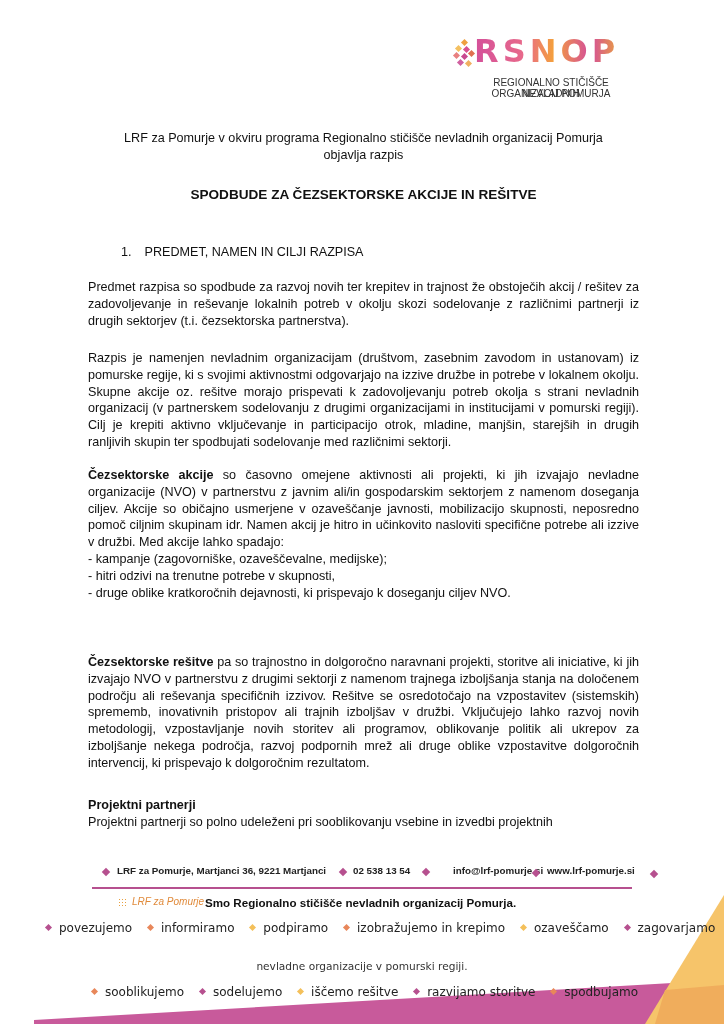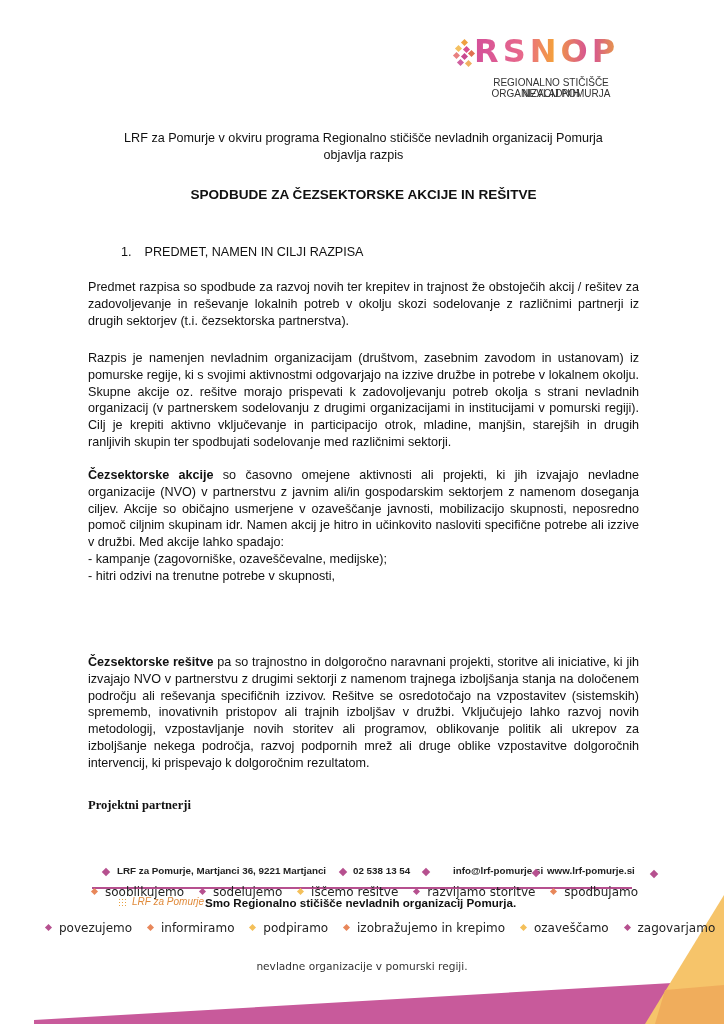--- a/index.html
+++ b/index.html
@@ -20,37 +20,37 @@
   .center { text-align: center; }
   .intro { top: 130px; }
   .title { top: 187px; font-weight: bold; font-size: 13.6px; text-align: center; }
   .section-h { top: 244px; left: 121px; font-weight: normal; font-size: 12.6px; }
   .section-h .num { display: inline-block; width: 20px; }
   .p { text-align: justify; text-align-last: left; }
   .p1 { top: 279px; }
   .p2 { top: 350px; }
   .p3 { top: 467px; }
   .p4 { top: 654px; }
-  .p5 { top: 797px; font-family: Liberation Serif, serif; }
+  .p5 { top: 797px; }
   .b { font-weight: bold; }
   .list-item { display: block; }
 
   .footer-contact { position: absolute; left: 100px; top: 865px; width: 540px; height: 14px; font-size: 9.8px; font-weight: bold; color: #222; white-space: nowrap; }
   .footer-contact span { position: absolute; top: 0; }
   .diamond { display: inline-block; width: 6px; height: 6px; transform: rotate(45deg); position: absolute; }
   .footer-line { position: absolute; left: 92px; top: 887px; width: 540px; height: 2px; background: #b6508f; }
 
   .lrf-logo { position: absolute; left: 118px; top: 896px; font-size: 10px; color: #e08a3a; font-style: italic; }
   .lrf-logo .grid { display: inline-block; width: 10px; height: 8px; margin-right: 4px; background:
      radial-gradient(circle, #e8a040 40%, transparent 45%) 0 0/3px 3px; vertical-align: middle; }
   .smo { position: absolute; left: 205px; top: 896px; font-size: 11.6px; font-weight: bold; color: #111; }
 
   .verbs { position: absolute; left: 40px; width: 650px; text-align: center; font-family: "DejaVu Sans", sans-serif; font-size: 12px; color: #222; white-space: nowrap; }
   .verbs.r1 { top: 921px; }
-  .verbs.r2 { top: 885px; }
+  .verbs.r2 { top: 985px; }
   .verbs .item { display: inline-block; margin: 0 6px; }
   .verbs .vd { display: inline-block; width: 5px; height: 5px; transform: rotate(45deg); margin-right: 8px; vertical-align: middle; position: relative; top: -1px; }
   .tagline { position: absolute; left: 0; width: 724px; top: 960px; text-align: center; font-family: "DejaVu Sans", sans-serif; font-size: 10.6px; color: #333; }
 
   .wedge-pink { position: absolute; left: 0; top: 0; width: 724px; height: 1024px; pointer-events: none; }
 </style>
 </head>
 <body>
 
 <svg class="wedge-pink" viewBox="0 0 724 1024" width="724" height="1024">
@@ -88,28 +88,30 @@
 </div>
 
 <div class="doc p p1">Predmet razpisa so spodbude za razvoj novih ter krepitev in trajnost že obstoječih akcij / rešitev za zadovoljevanje in reševanje lokalnih potreb v okolju skozi sodelovanje z različnimi partnerji iz drugih sektorjev (t.i. čezsektorska partnerstva).</div>
 
 <div class="doc p p2">Razpis je namenjen nevladnim organizacijam (društvom, zasebnim zavodom in ustanovam) iz pomurske regije, ki s svojimi aktivnostmi odgovarjajo na izzive družbe in potrebe v lokalnem okolju. Skupne akcije oz. rešitve morajo prispevati k zadovoljevanju potreb okolja s strani nevladnih organizacij (v partnerskem sodelovanju z drugimi organizacijami in institucijami v pomurski regiji). Cilj je krepiti aktivno vključevanje in participacijo otrok, mladine, manjšin, starejših in drugih ranljivih skupin ter spodbujati sodelovanje med različnimi sektorji.</div>
 
 <div class="doc p p3">
   <span class="b">Čezsektorske akcije</span><span> so časovno omejene aktivnosti ali projekti, ki jih izvajajo nevladne organizacije (NVO) v partnerstvu z javnim ali/in gospodarskim sektorjem z namenom doseganja ciljev. Akcije so običajno usmerjene v ozaveščanje javnosti, mobilizacijo skupnosti, neposredno pomoč ciljnim skupinam idr. Namen akcij je hitro in učinkovito nasloviti specifične potrebe ali izzive v družbi. Med akcije lahko spadajo:</span>
   <span class="list-item">- kampanje (zagovorniške, ozaveščevalne, medijske);</span>
   <span class="list-item">- hitri odzivi na trenutne potrebe v skupnosti,</span>
+  <span class="list-item">- druge oblike kratkoročnih dejavnosti, ki prispevajo k doseganju ciljev NVO.</span>
 </div>
 
 <div class="doc p p4">
   <span class="b">Čezsektorske rešitve</span><span> pa so trajnostno in dolgoročno naravnani projekti, storitve ali iniciative, ki jih izvajajo NVO v partnerstvu z drugimi sektorji z namenom trajnega izboljšanja stanja na določenem področju ali reševanja specifičnih izzivov. Rešitve se osredotočajo na vzpostavitev (sistemskih) sprememb, inovativnih pristopov ali trajnih izboljšav v družbi. Vključujejo lahko razvoj novih metodologij, vzpostavljanje novih storitev ali programov, oblikovanje politik ali ukrepov za izboljšanje nekega področja, razvoj podpornih mrež ali druge oblike vzpostavitve dolgoročnih intervencij, ki prispevajo k dolgoročnim rezultatom.</span>
 </div>
 
 <div class="doc p5">
   <div class="b">Projektni partnerji</div>
+  <div>Projektni partnerji so polno udeleženi pri sooblikovanju vsebine in izvedbi projektnih</div>
 </div>
 
 <div class="footer-contact">
   <i class="diamond" style="left:3px;top:4px;background:#b6508f"></i>
   <span style="left:17px">LRF za Pomurje, Martjanci 36, 9221 Martjanci</span>
   <i class="diamond" style="left:240px;top:4px;background:#b6508f"></i>
   <span style="left:253px">02 538 13 54</span>
   <i class="diamond" style="left:323px;top:4px;background:#b6508f"></i>
   <span style="left:353px">info@lrf-pomurje.si</span>
   <i class="diamond" style="left:433px;top:5px;background:#b6508f"></i>

